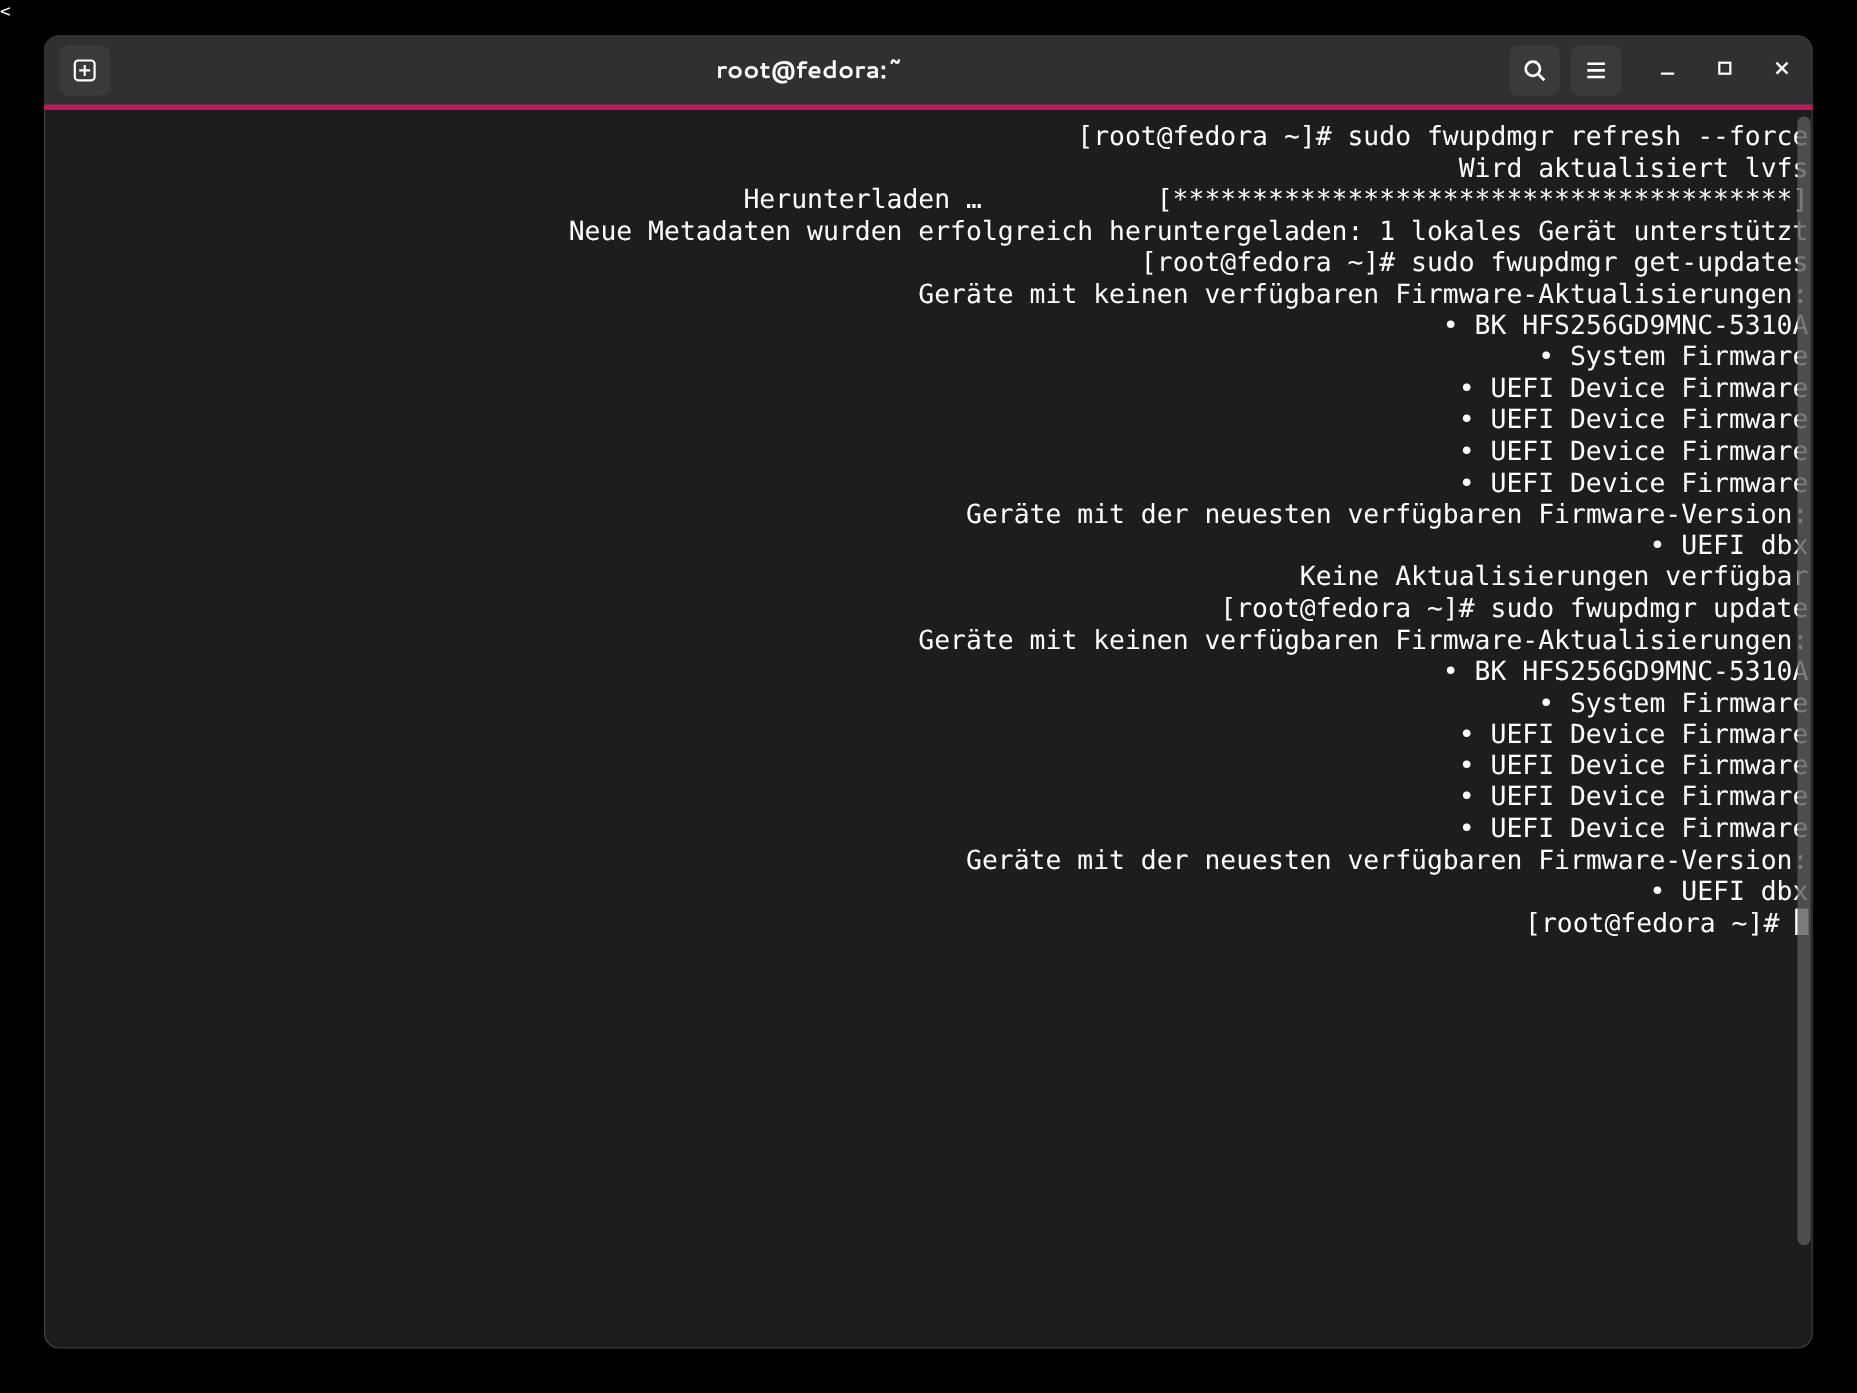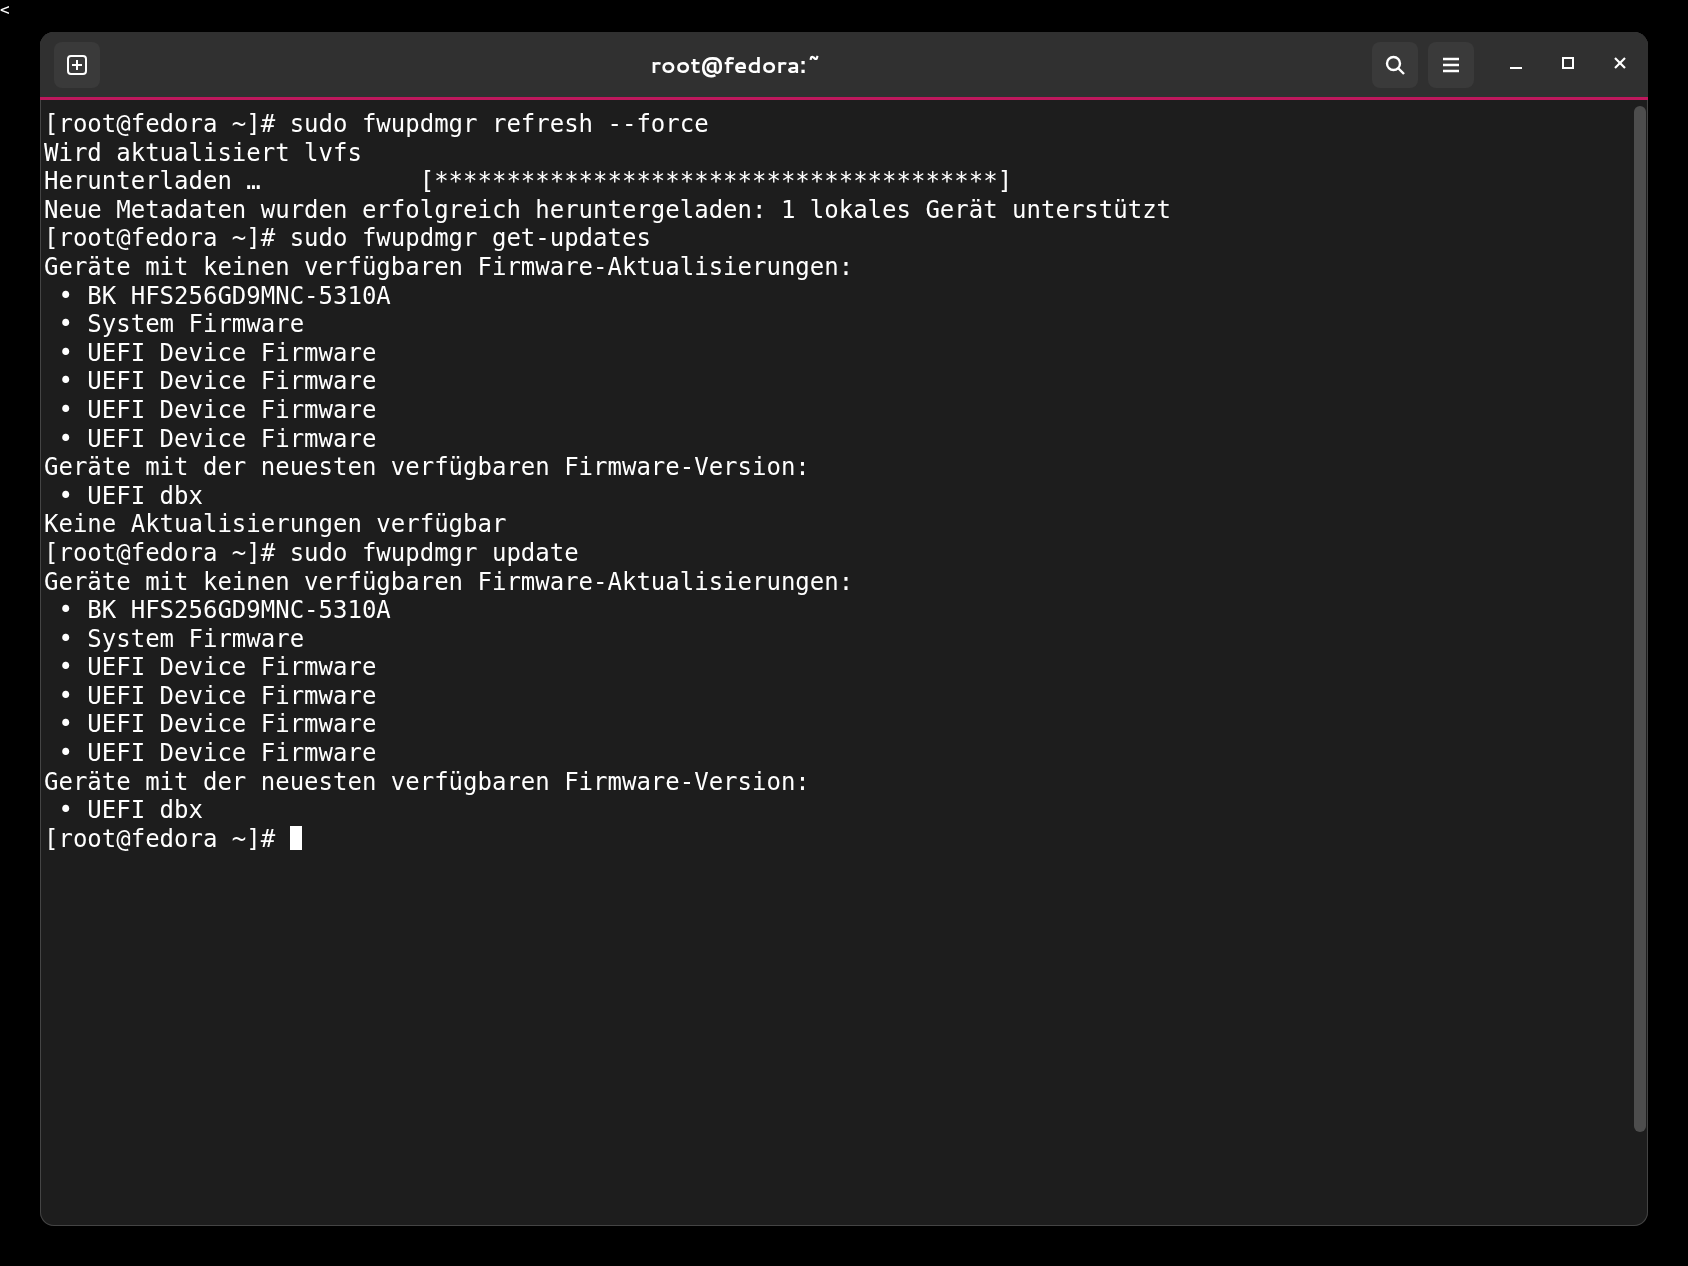--- a/index.html
+++ b/index.html
@@ -36,21 +36,21 @@
     flex-direction: column;
     box-shadow: 0 0 0 1px #444 inset;
   }
   .titlebar {
     height: var(--titlebar-h);
     background: var(--bg-titlebar);
     display: flex;
     align-items: center;
     padding: 0 14px;
     gap: 10px;
-    border-bottom: 3px solid #be185d;
+    border-bottom: 5px solid #be185d;
     flex: 0 0 auto;
   }
   .title {
     flex: 1;
     text-align: center;
     font-family: "Cantarell", "DejaVu Sans", sans-serif;
     font-size: 22px;
     font-weight: 700;
     color: #fff;
   }
@@ -74,20 +74,21 @@
     align-items: center;
     justify-content: center;
     color: #fff;
     cursor: pointer;
   }
   .terminal {
     flex: 1;
     position: relative;
     padding: 10px 4px 10px 4px;
     overflow: hidden;
+    text-align: right;
   }
   .terminal-inner {
     white-space: pre;
     font-size: 24px;
     line-height: 28.6px;
     letter-spacing: 0px;
     color: var(--fg);
     padding-left: 0px;
   }
   .scrollbar {

